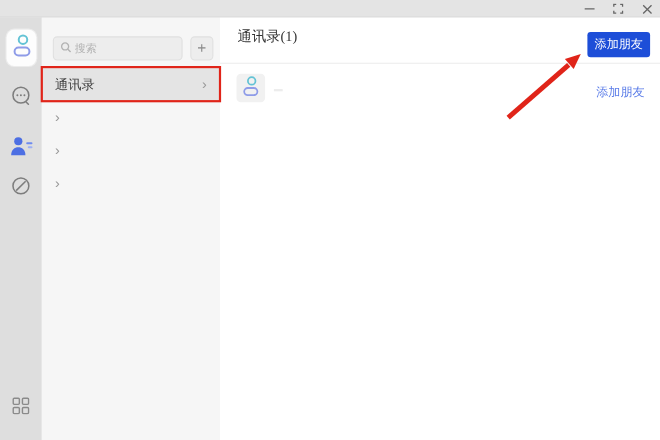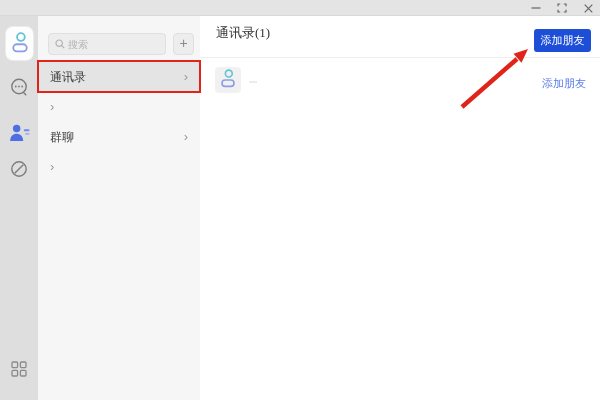--- a/index.html
+++ b/index.html
@@ -194,21 +194,20 @@
 
     <div class="nav-list">
       <div class="nav-row selected">
         <span class="lbl">通讯录</span>
         <span class="chev">›</span>
       </div>
       <div class="nav-row">
         <span class="chev">›</span>
       </div>
       <div class="nav-row">
-        <span class="lbl">群聊</span>
         <span class="chev">›</span>
       </div>
       <div class="nav-row">
         <span class="chev">›</span>
       </div>
     </div>
   </div>
 
   <div class="main">
     <div class="main-title">通讯录(1)</div>

